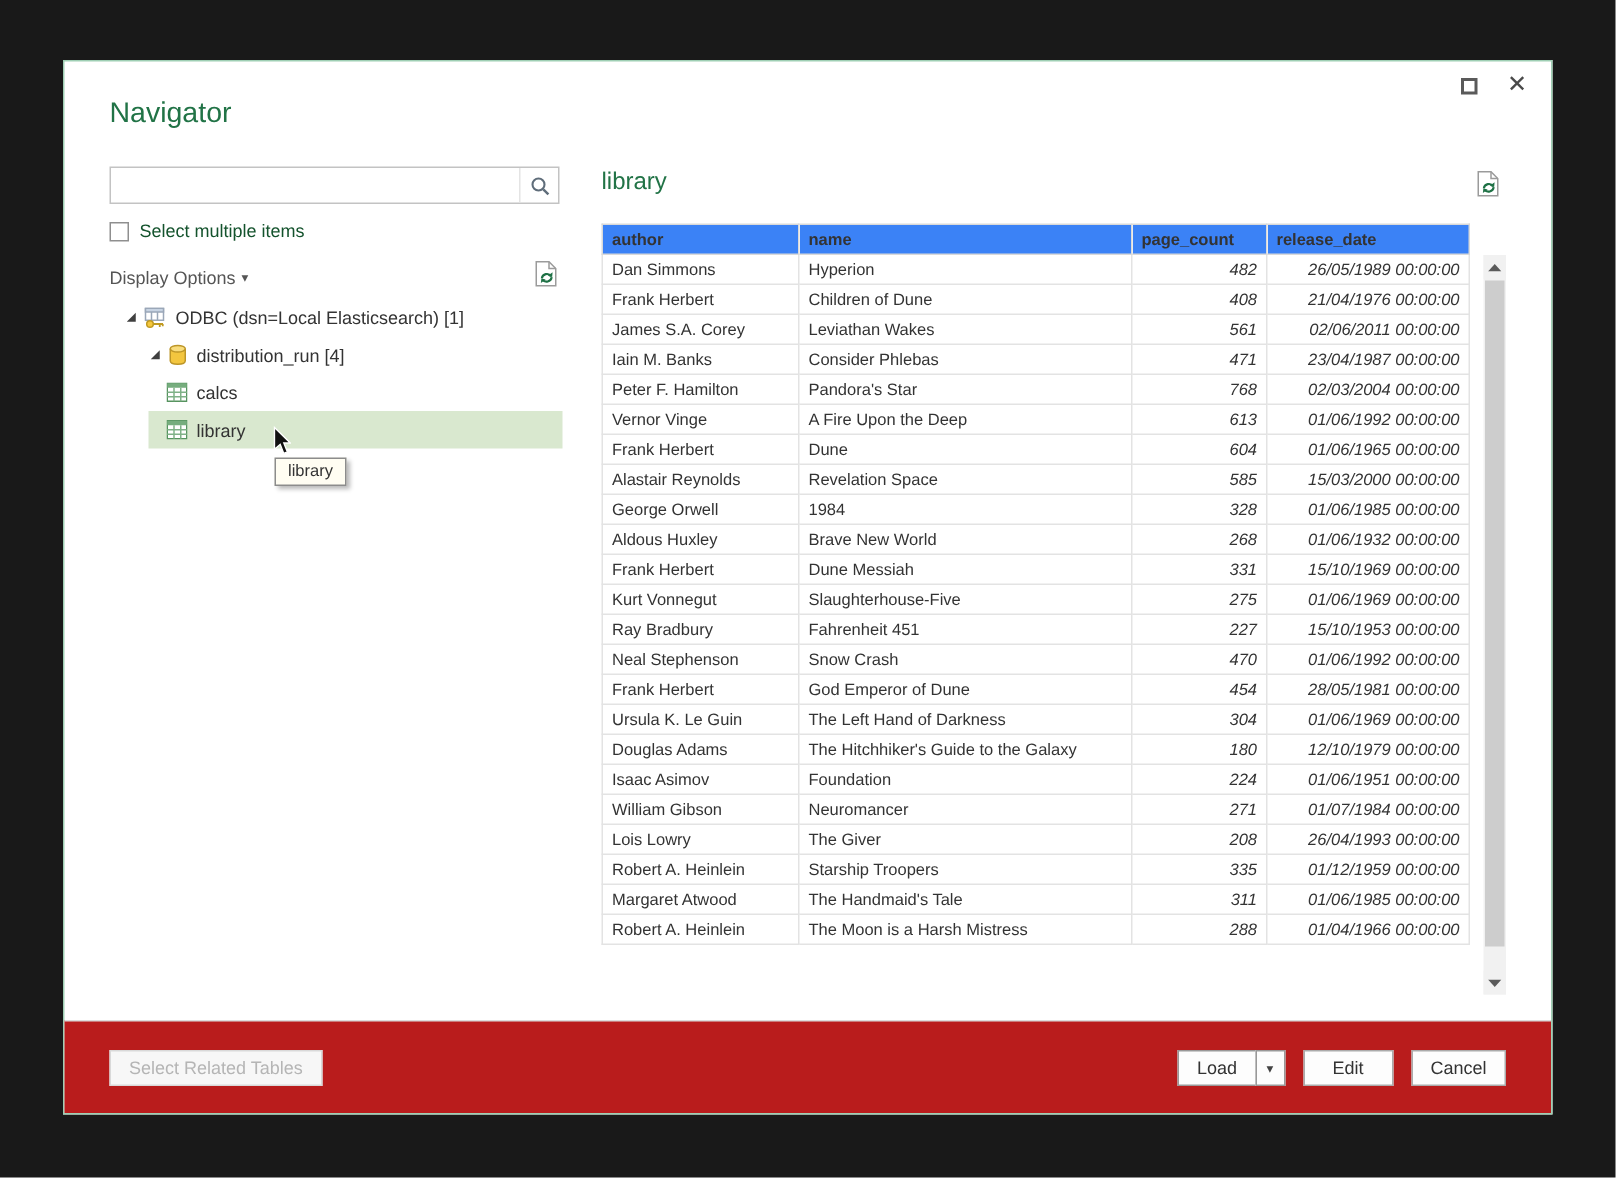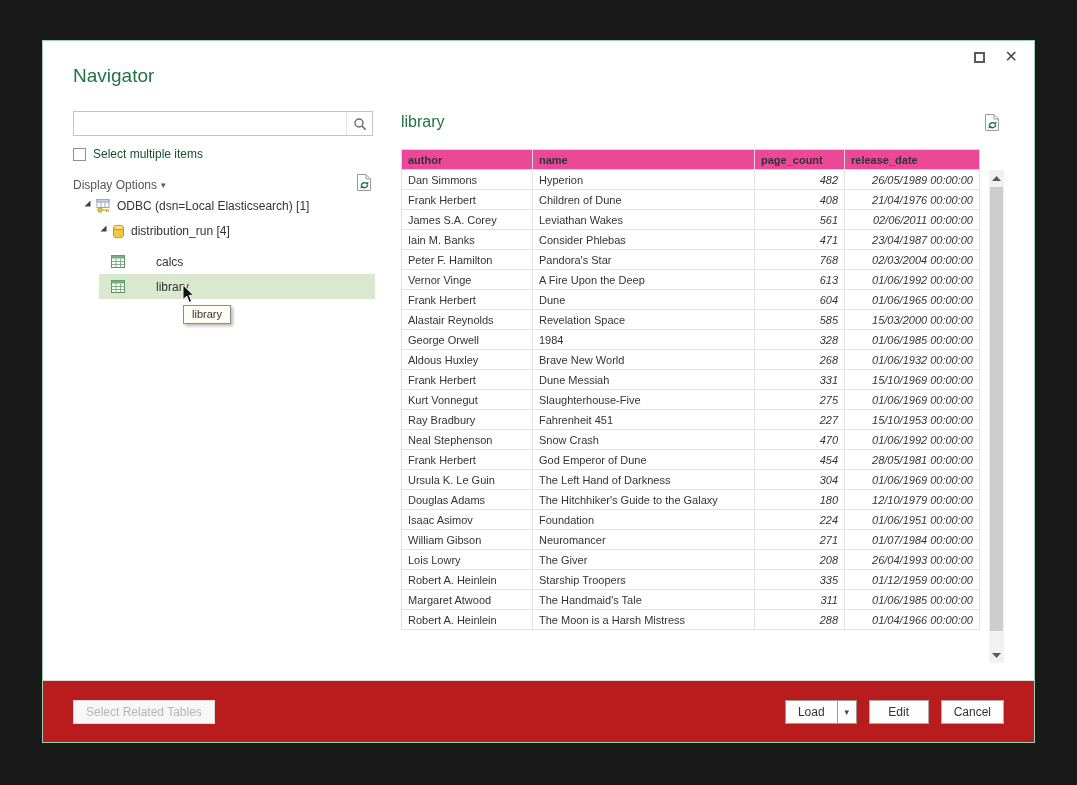--- a/index.html
+++ b/index.html
@@ -30,40 +30,40 @@
   .multi-row { position:absolute; left:30px; top:106px; display:flex; align-items:center; gap:7px;
     font-size:12px; color:#14532d; }
   .checkbox { width:13px; height:13px; border:1px solid #8f8f8f; background:#fff; }
   
   .dispopt-row { position:absolute; left:30px; top:132px; width:300px; display:flex;
     align-items:center; justify-content:space-between; }
   .dispopt-label { font-size:12px; color:#555; display:flex; align-items:center; gap:4px; }
   .caret { font-size:9px; color:#555; }
   
   .tree { position:absolute; left:30px; top:158px; width:302px; font-size:12px; color:#333; }
-  .tree-row { height:25px; display:flex; align-items:flex-start; }
+  .tree-row { height:25px; display:flex; align-items:center; }
   .row-source { padding-left:10px; }
   .row-db { padding-left:26px; }
   .tree-arrow { width:13px; display:flex; align-items:center; }
   .tree-icon { margin-right:6px; display:flex; align-items:center; }
   .tree-table-row { margin-left:26px; width:276px; padding-left:12px; height:25px;
-    display:flex; align-items:center; cursor:default;gap:25px; }
+    display:flex; align-items:center; cursor:default; }
   .tree-table-row.selected { background:#d9e8cf; }
   
   .cursor { position:absolute; left:138px; top:243px; z-index:6; }
   .tooltip { position:absolute; left:140px; top:264px; z-index:5; background:#fffdf2;
     border:1px solid #8c8c8c; padding:2px 8px 3px; font-size:11px; color:#333;
     box-shadow:2px 2px 3px rgba(0,0,0,.28); }
   
   .preview-title { position:absolute; left:358px; top:72px; font-size:16px; color:#217346; }
   .preview-refresh { position:absolute; left:941px; top:72px; }
   table.preview-table { position:absolute; left:358px; top:108px; width:578px;
     border-collapse:collapse; table-layout:fixed; font-size:11px; color:#333;
     border:1px solid #d6d6d6; }
-  .preview-table th { background:#ec4899; text-align:left; font-weight:700; color:#333;
+  .preview-table th { background:#3b82f6; text-align:left; font-weight:700; color:#333;
     border:1px solid #d9d9d9; padding:0 6px; height:20px; white-space:nowrap; overflow:hidden; }
   .preview-table td { border:1px solid #e3e3e3; padding:0 6px; height:20px;
     white-space:nowrap; overflow:hidden; background:#fff; }
   .c0 { width:131px; } .c1 { width:222px; } .c2 { width:90px; } .c3 { width:135px; }
   .num { text-align:right; font-style:italic; }
   
   .scrollbar { position:absolute; left:946px; top:129px; width:15px; height:493px; background:#f1f1f1; }
   .sb-btn { position:absolute; left:0; width:15px; height:16px; display:flex; align-items:center;
     justify-content:center; background:#f1f1f1; }
   .sb-up { top:0; } .sb-down { bottom:0; }

